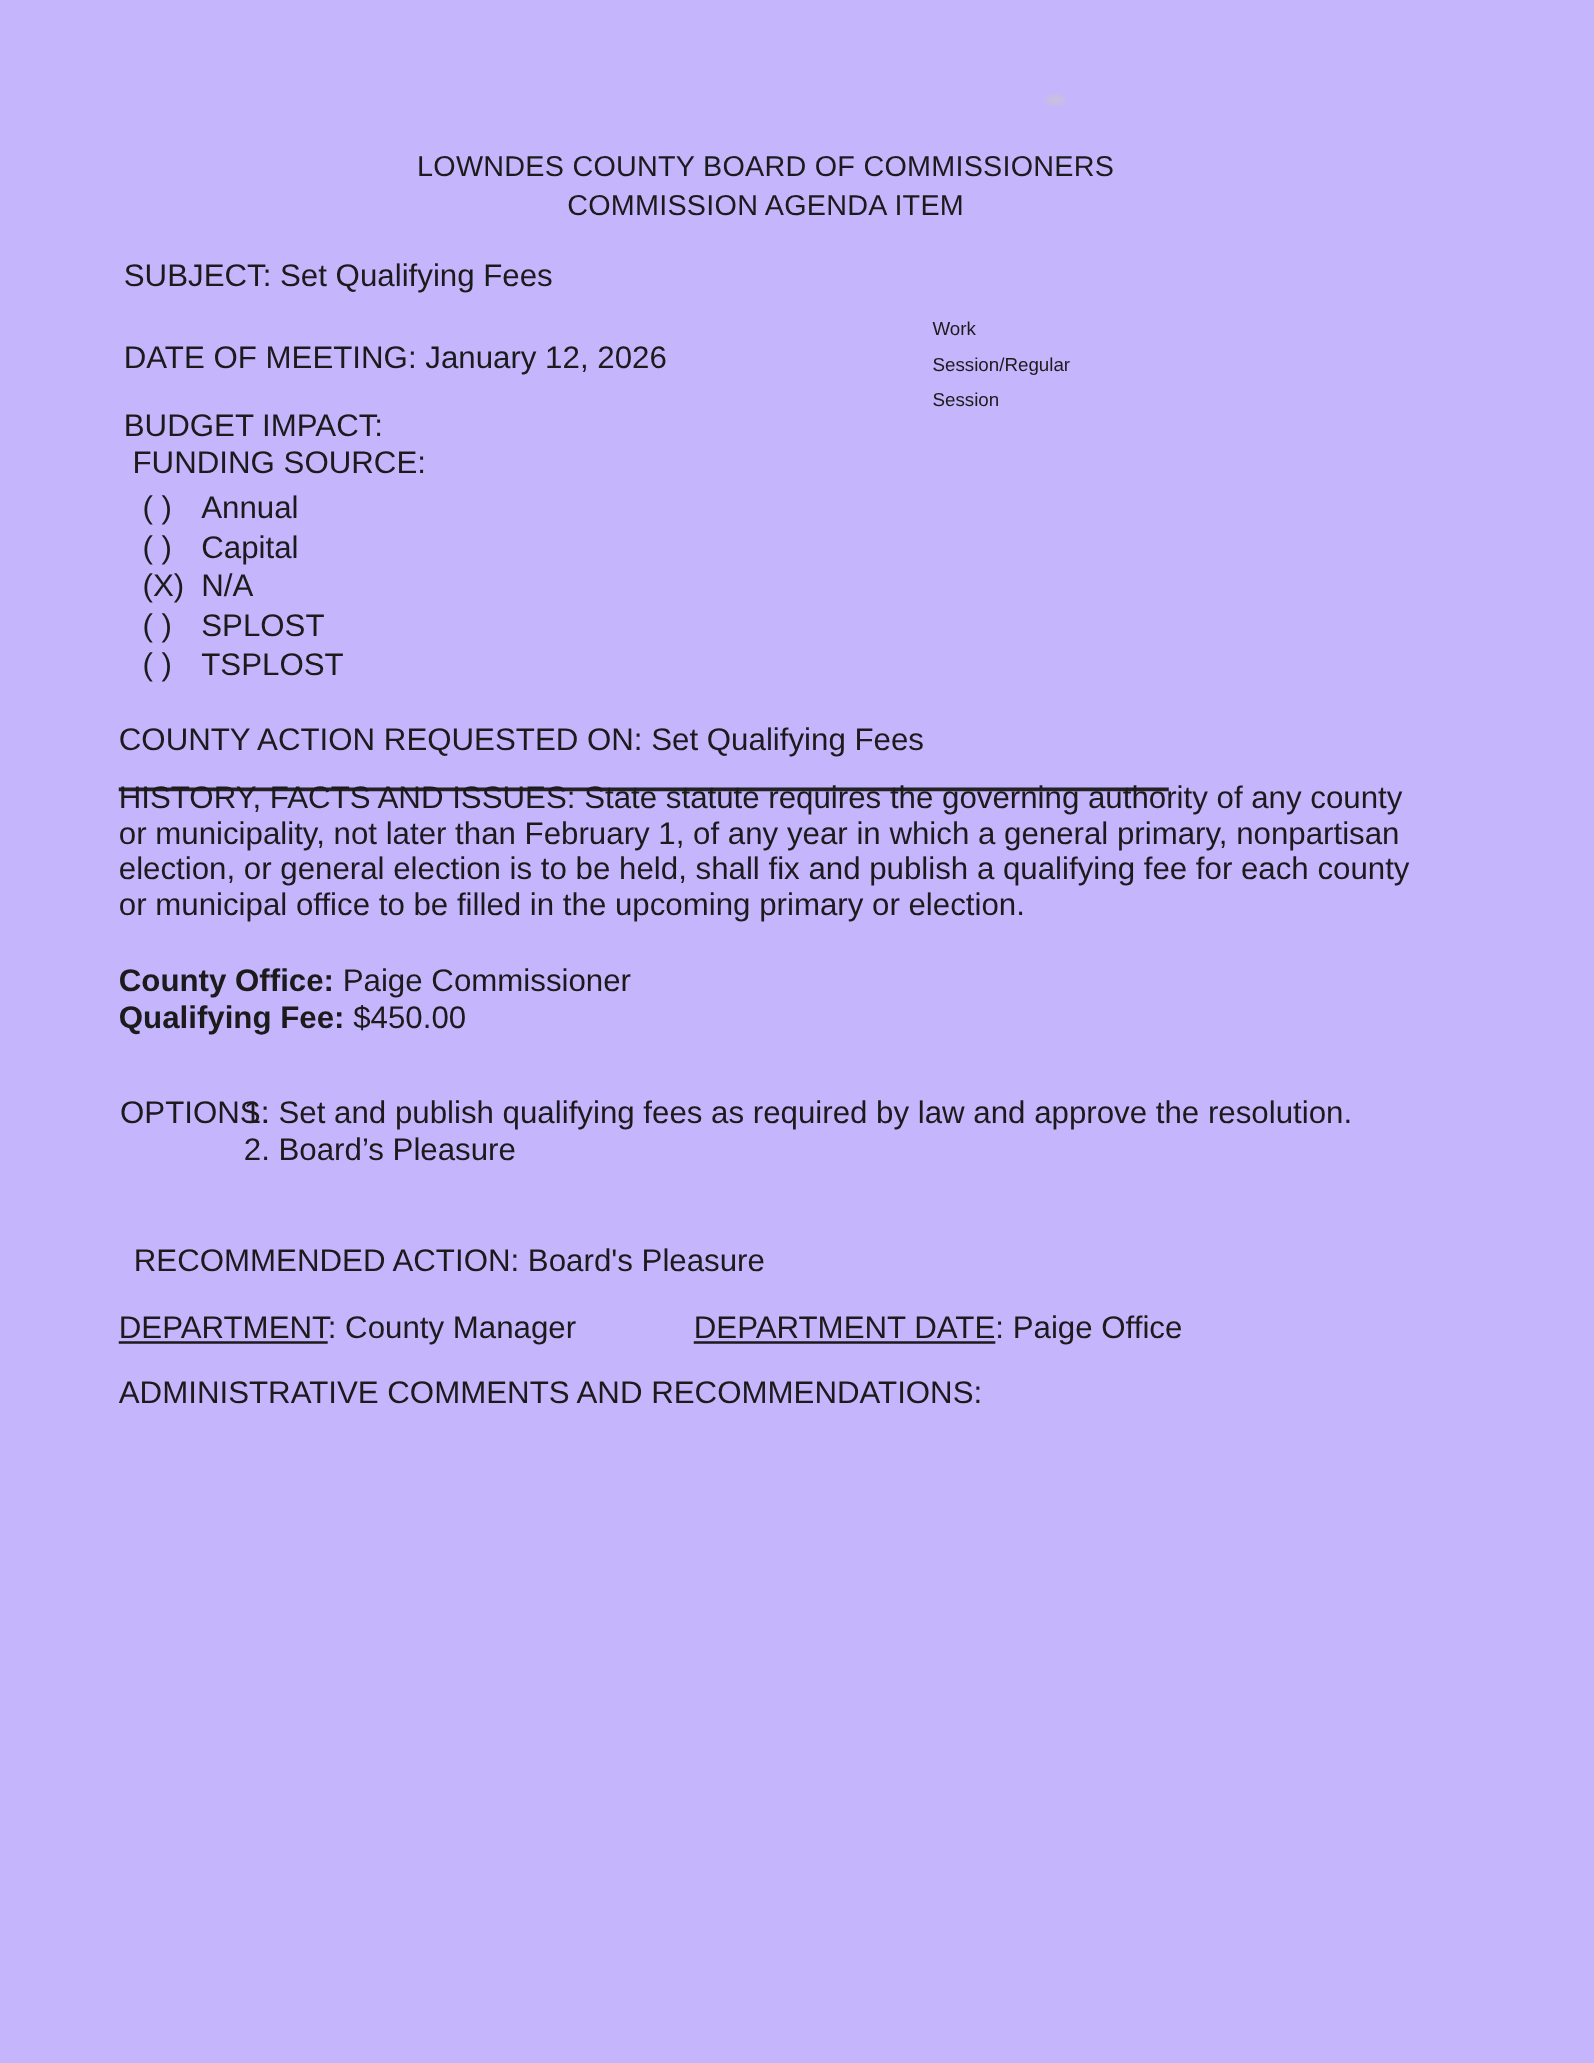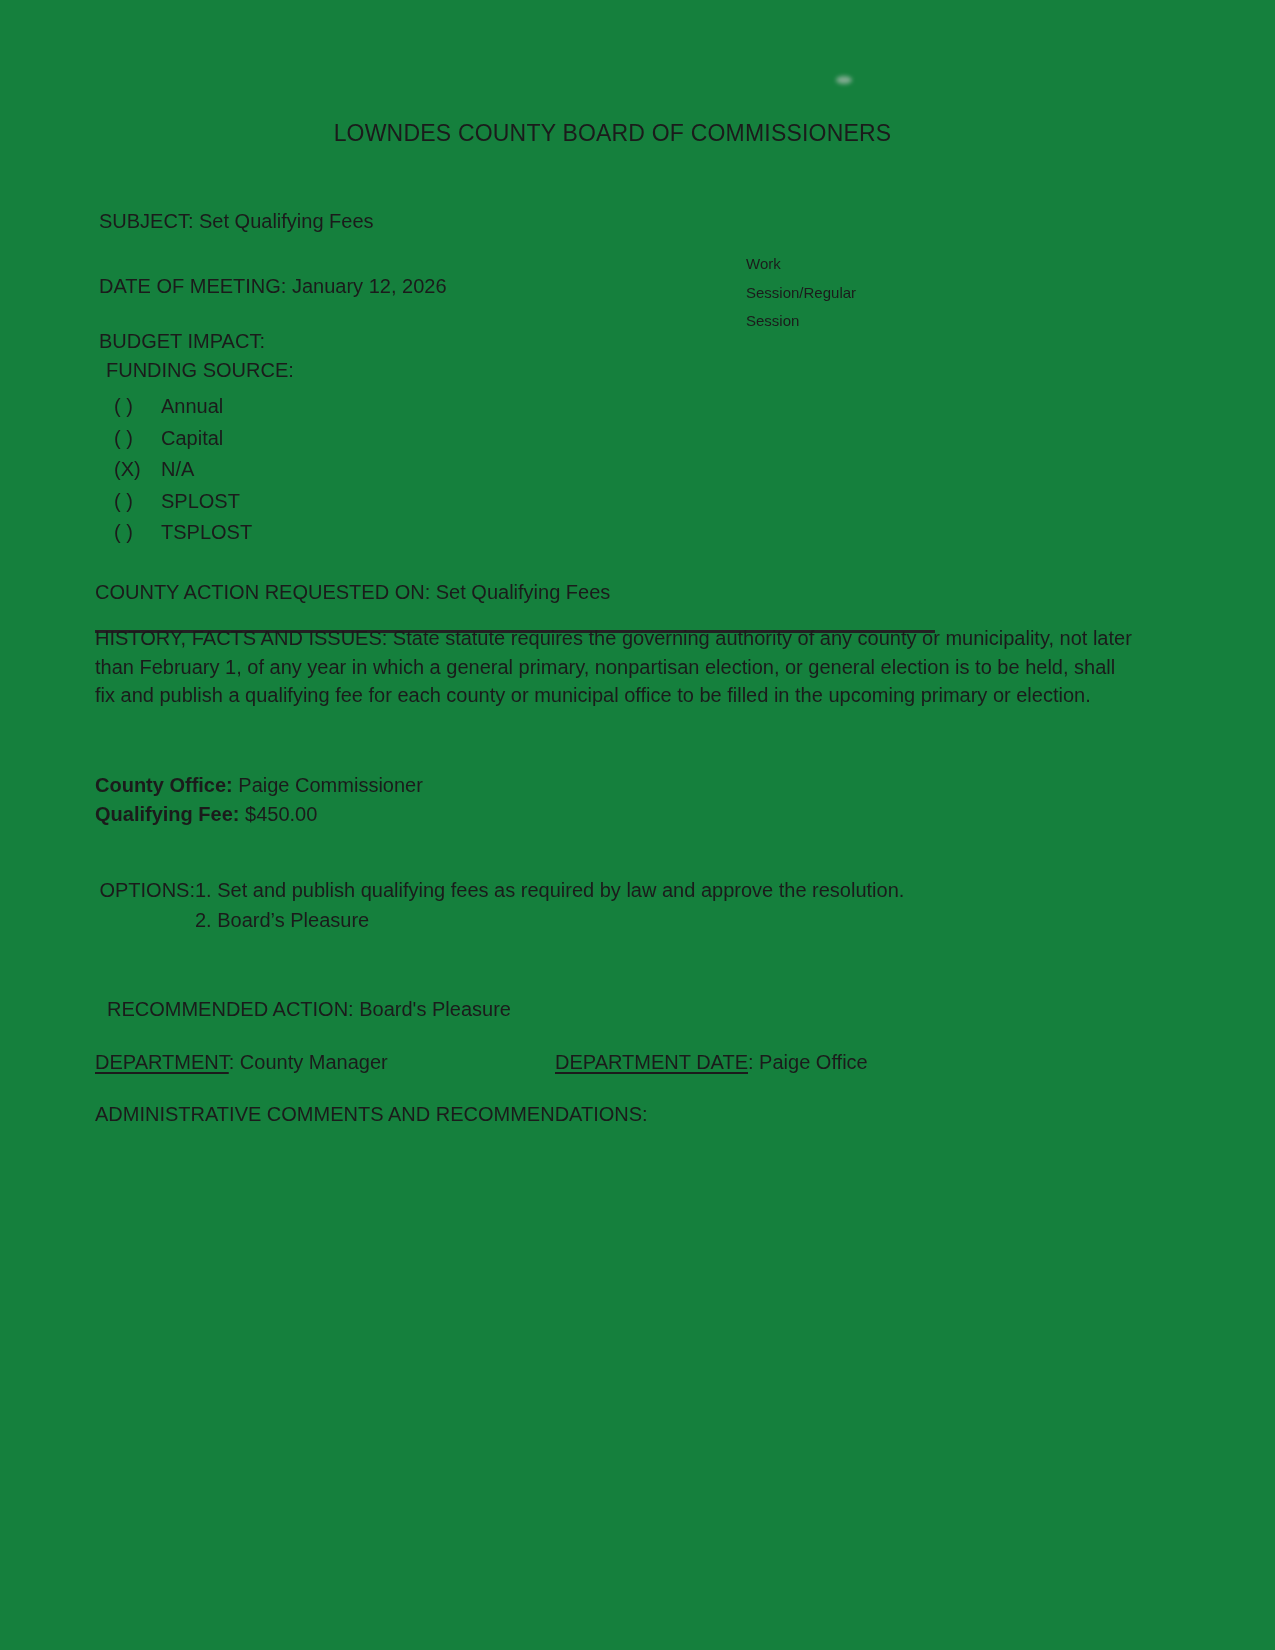--- a/index.html
+++ b/index.html
@@ -8,25 +8,25 @@
     width: 1275px;
     height: 1650px;
     position: relative;
     font-family: "Liberation Sans", sans-serif;
     color: #1b1b1b;
     -webkit-font-smoothing: antialiased;
   }
   .page {
     position: absolute;
     inset: 0;
-    background: #15803d;
+    background: #c4b5fd;
     overflow: hidden;
   }
   .abs { position: absolute; }
-  .t { font-size: 20px; line-height: 28px; white-space: nowrap; }
+  .t { font-size: 25px; line-height: 28px; white-space: nowrap; }
   .title-block {
     left: 0; top: 118;
     width: 1225px;
     text-align: center;
     font-size: 23px;
     line-height: 31px;
   }
   .title-line { letter-spacing: 0.2px; }
   .session-col {
     left: 746px; top: 250px;
@@ -59,20 +59,21 @@
 </style>
 </head>
 <body>
 
 <div class="page">
 
   <div class="abs scan-artifact"></div>
 
   <div class="abs title-block" style="top:118px;">
     <div class="title-line">LOWNDES COUNTY BOARD OF COMMISSIONERS</div>
+    <div class="title-line">COMMISSION AGENDA ITEM</div>
   </div>
 
   <div class="abs t" style="left:99px; top:207px;">SUBJECT: Set Qualifying Fees</div>
 
   <div class="abs session-col">
     <div>Work</div>
     <div>Session/Regular</div>
     <div>Session</div>
   </div>
 

